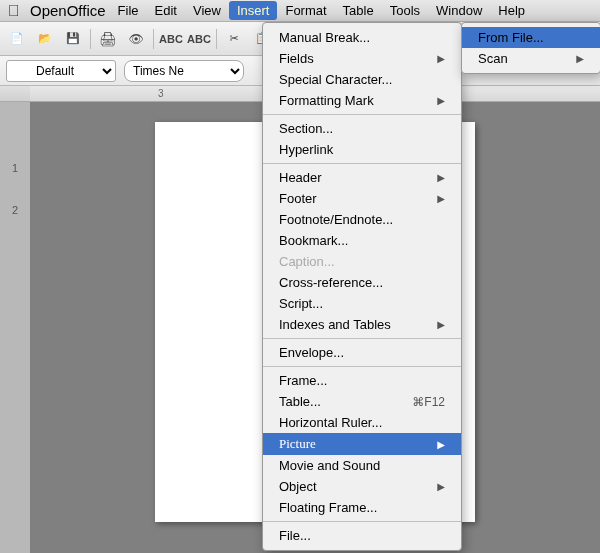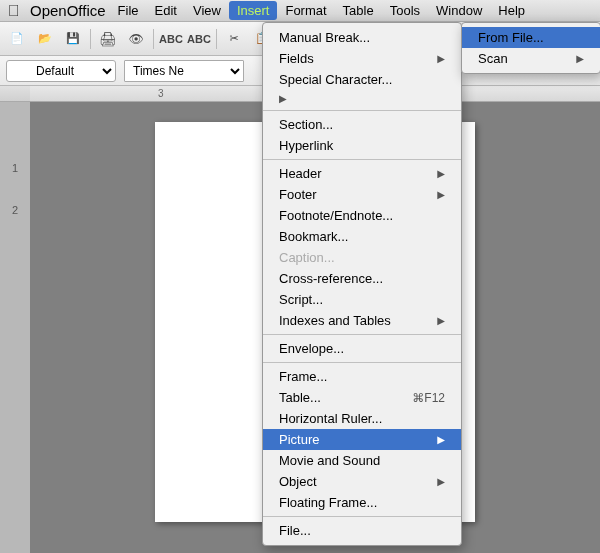--- a/index.html
+++ b/index.html
@@ -36,21 +36,21 @@
     .menubar-item {
       padding: 2px 8px;
       font-size: 13px;
       border-radius: 3px;
       cursor: pointer;
       color: #000;
       text-align: center;
     }
     .menubar-item.active {
       background: #3d73c9;
-      color: #bef264;
+      color: #fef9c3;
     }
 
     
     .toolbar {
       height: 34px;
       background: linear-gradient(to bottom, #f5f5f5, #e0e0e0);
       border-bottom: 1px solid #b8b8b8;
       display: flex;
       align-items: center;
       padding: 0 4px;
@@ -93,21 +93,21 @@
       border-radius: 3px;
       padding: 0 4px;
       font-size: 12px;
       text-align: center;
     }
     .font-select {
       height: 22px;
       width: 120px;
       background: white;
       border: 1px solid #aaa;
-      border-radius: 1px;
+      border-radius: 8px;
       padding: 0 4px;
       font-size: 12px;
       margin-left: 4px;
     }
 
     
     .doc-area {
       display: flex;
       height: calc(553px - 22px - 34px - 30px);
       background: #808080;
@@ -170,21 +170,21 @@
     .menu-item {
       display: flex;
       align-items: center;
       justify-content: space-between;
       padding: 3px 16px 3px 16px;
       cursor: pointer;
       font-size: 13px;
       color: #000;
       white-space: nowrap;
     }
-    .menu-item.active { background: #3d73c9; color: white; }
+    .menu-item.active { background: #3d73c9; color: white; font-family: Liberation Serif, serif; }
     .menu-item.disabled { color: #aaa; cursor: default; }
     .menu-separator {
       height: 1px;
       background: #c0c0c0;
       margin: 3px 0;
     }
     .menu-item .shortcut {
       font-size: 12px;
       color: #555;
       margin-left: 16px;
@@ -288,20 +288,21 @@
       <span>Manual Break...</span>
     </div>
     <div class="menu-item">
       <span>Fields</span>
       <span class="arrow">▶</span>
     </div>
     <div class="menu-item">
       <span>Special Character...</span>
     </div>
     <div class="menu-item">
+      <span>Formatting Mark</span>
       <span class="arrow">▶</span>
     </div>
     <div class="menu-separator"></div>
     <div class="menu-item">
       <span>Section...</span>
     </div>
     <div class="menu-item">
       <span>Hyperlink</span>
     </div>
     <div class="menu-separator"></div>

